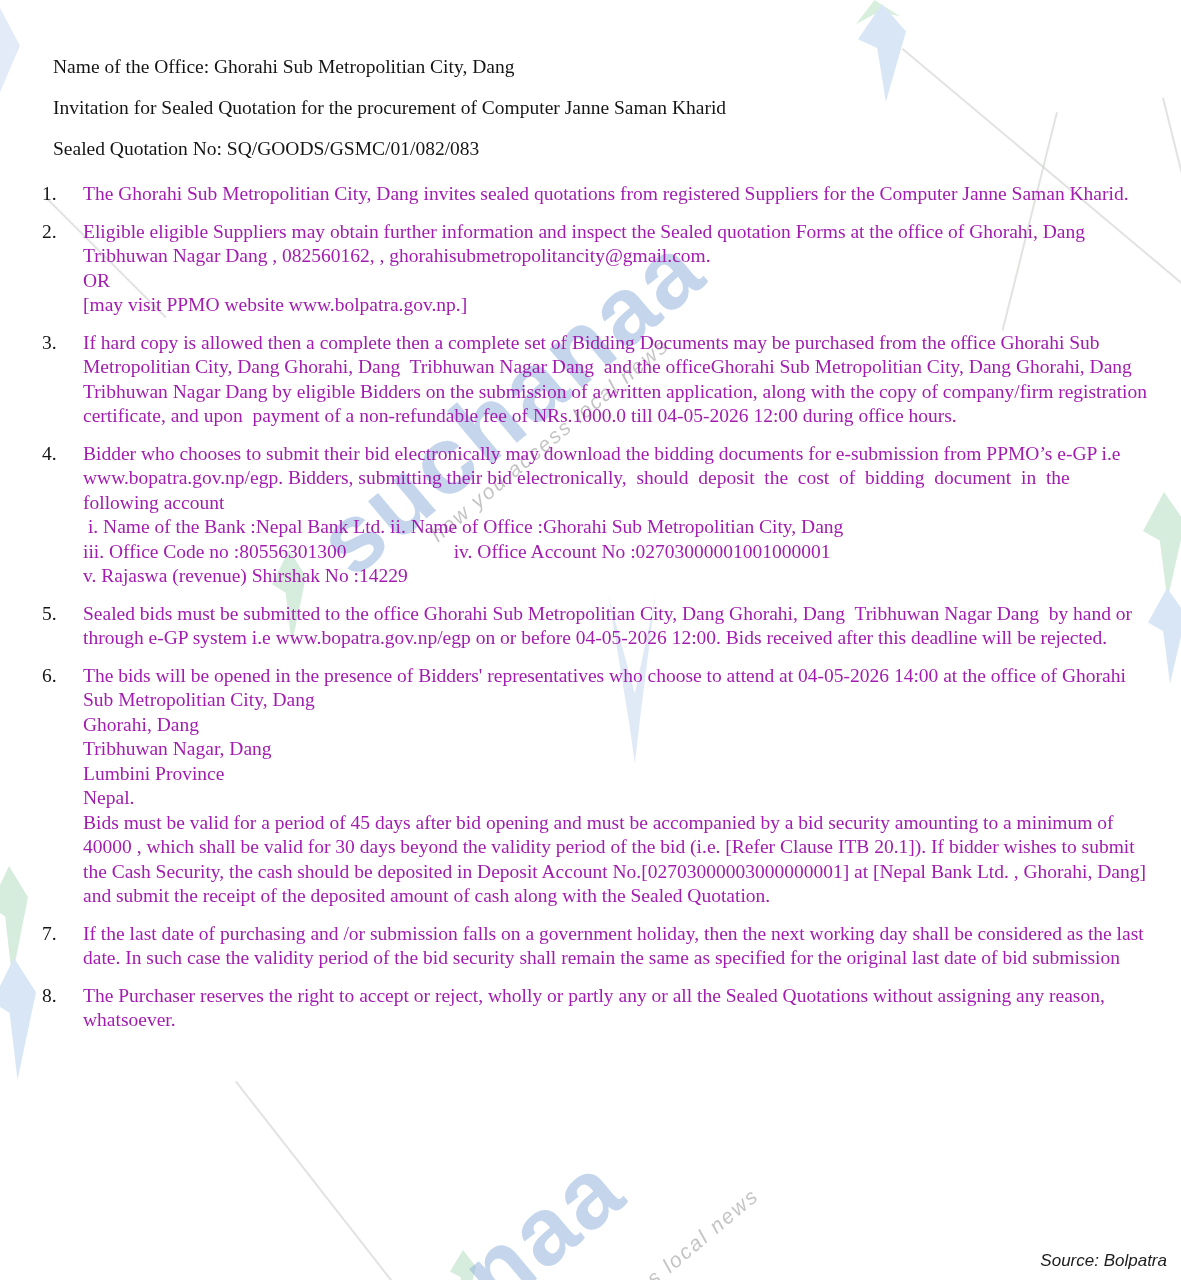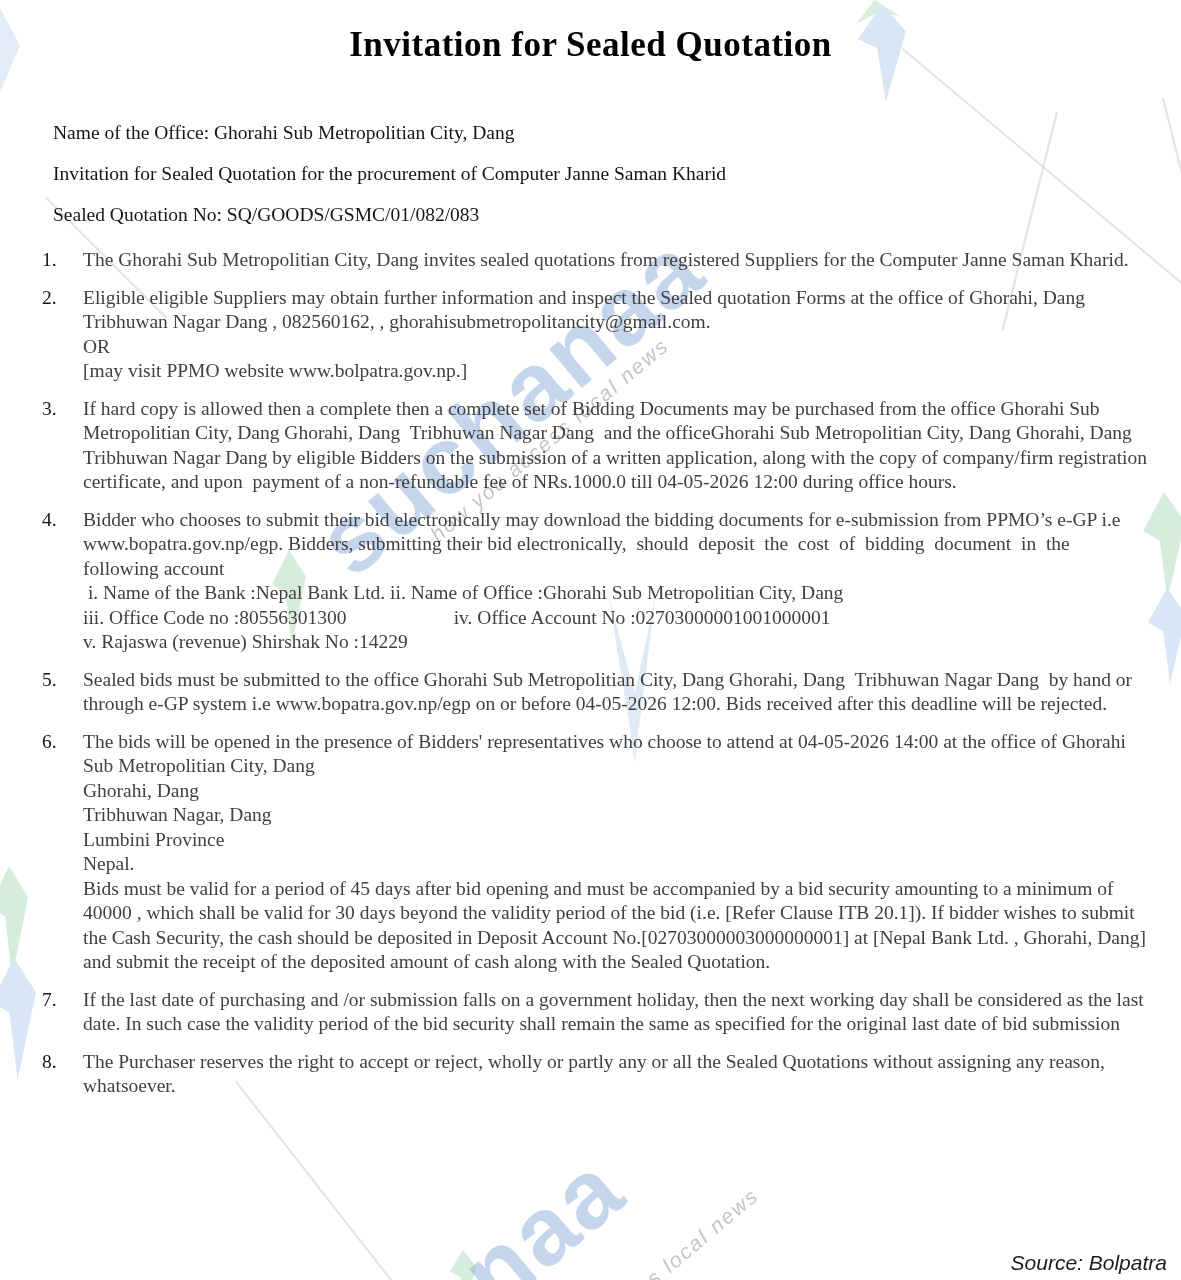--- a/index.html
+++ b/index.html
@@ -18,27 +18,27 @@
   .hdr p {
     margin:0 0 17px 0; font-size:19.5px; line-height:24px;
     white-space:pre-wrap; color:#151515;
   }
   .list { margin:21px 0 0 42px; padding-right:33px; }
   .li { display:flex; margin-bottom:13px; }
   .li-num {
     flex:0 0 41px; font-size:19.5px; line-height:24.5px; color:#151515;
   }
   .li-text {
-    flex:1 1 auto; font-size:19.5px; line-height:24.5px; color:#404040;
+    flex:1 1 auto; font-size:19.5px; line-height:24.5px; color:#a21caf;
     white-space:pre-wrap;
   }
   .source {
     position:absolute; right:14px; top:1251px; z-index:2;
     font-family:"Liberation Sans", sans-serif; font-style:italic;
-    font-size:21px; color:#1c1c1c;
+    font-size:17px; color:#1c1c1c;
   }
   
   .wm { position:absolute; z-index:1; pointer-events:none; }
   .bolt-blue { background:#d9e6f5; clip-path:polygon(50% 0, 100% 28%, 58% 100%, 40% 45%, 0 36%); }
   .bolt-green { background:#d6ecdc; clip-path:polygon(50% 0, 100% 28%, 58% 100%, 40% 45%, 0 36%); }
   .tri-tl { background:#e2ebf7; clip-path:polygon(0 0, 100% 45%, 0 100%); }
   .tip-green { background:#d8efdd; clip-path:polygon(0 100%, 42% 0, 100% 68%, 52% 50%); }
   .vee-blue { background:#e0eaf7; clip-path:polygon(8% 0, 46% 78%, 55% 100%, 64% 74%, 92% 0, 55% 58%); }
   .wline { background:rgba(205,209,205,0.6); }
   .wm-brand {
@@ -89,21 +89,20 @@
   <div class="wm bolt-green" style="left:450px; top:1250px; width:26px; height:60px;"></div>
 
   <div class="wm" style="left:150px; top:1160px; width:560px; height:330px; display:flex; align-items:center; justify-content:center;">
     <span class="wm-brand">suchanaa</span>
   </div>
   <div class="wm" style="left:400px; top:1150px; width:480px; height:280px; display:flex; align-items:center; justify-content:center;">
     <span class="wm-tag">how you access local news</span>
   </div>
 
   <div class="doc">
-    <h1 class="title">Invitation for Sealed Quotation</h1>
 
     <div class="hdr">
       <p>Name of the Office: Ghorahi Sub Metropolitian City, Dang</p>
       <p>Invitation for Sealed Quotation for the procurement of Computer Janne Saman Kharid</p>
       <p>Sealed Quotation No: SQ/GOODS/GSMC/01/082/083</p>
     </div>
 
     <div class="list">
       <div class="li">
         <span class="li-num">1.</span>

